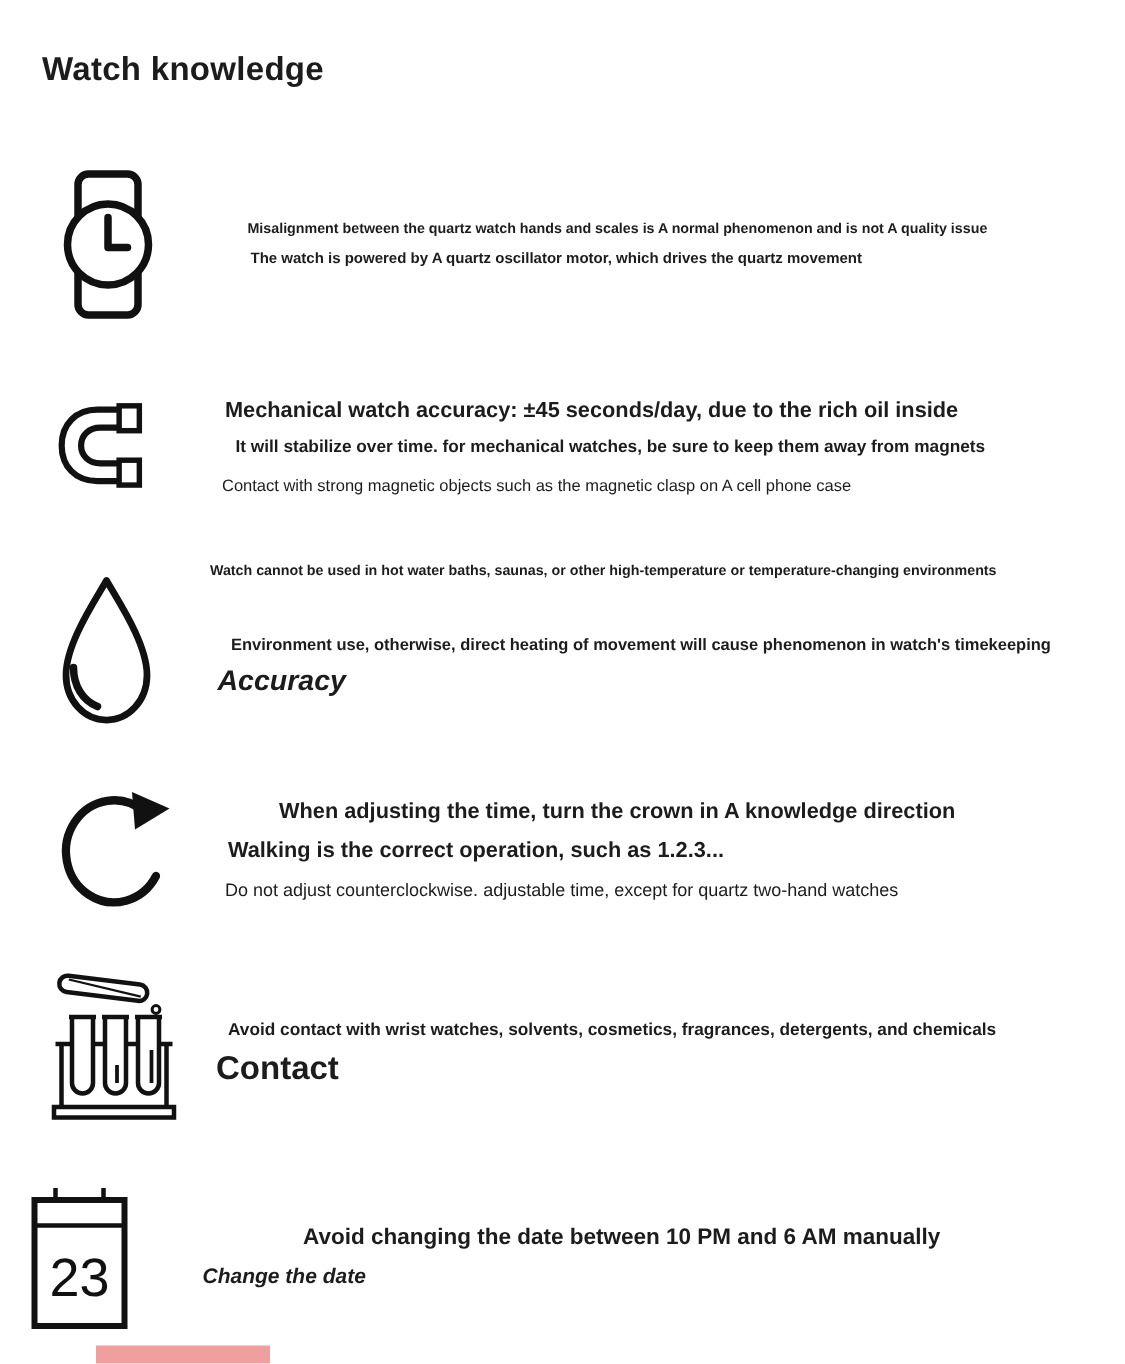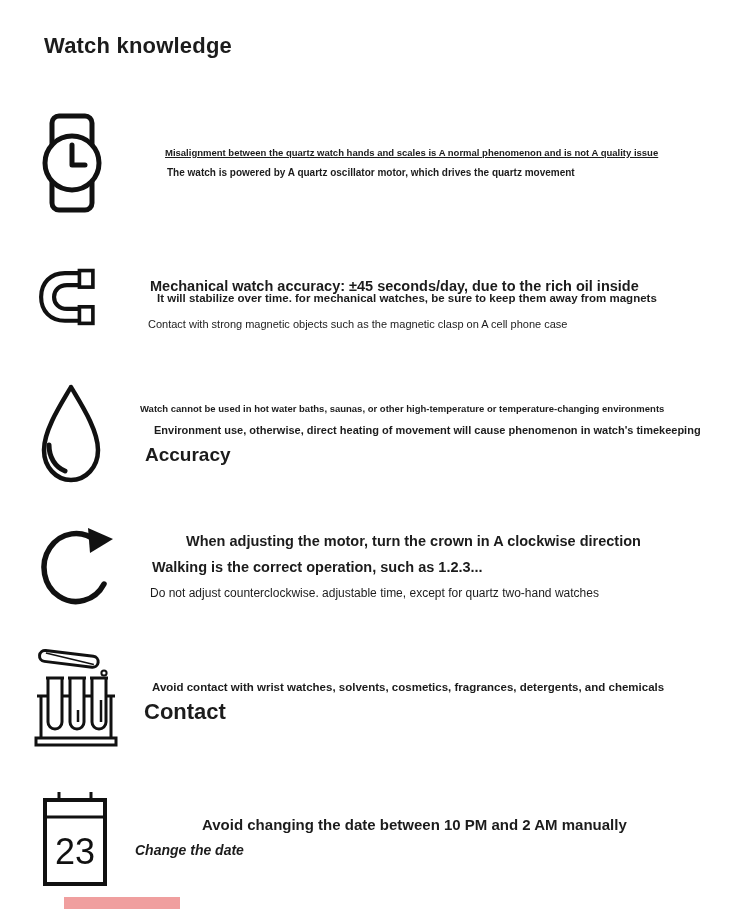--- a/index.html
+++ b/index.html
@@ -12,60 +12,60 @@
   .b{font-weight:700;}
   .r{font-weight:400;}
   .title{font-size:22px;font-weight:700;letter-spacing:.2px;}
   svg{display:block;}
   .icon{position:absolute;}
   .accent-bar{position:absolute;background:#f09f9f;}
 </style>
 </head>
 <body>
 
-<div class="abs title" style="left:44px;top:33px;text-align:center;">Watch knowledge</div>
+<div class="abs title" style="left:28px;top:33px;text-align:center;">Watch knowledge</div>
 
 <div class="icon" style="left:40px;top:113px;">
   <svg width="64" height="100" viewBox="0 0 64 100" fill="none">
     <rect x="12" y="3" width="40" height="94" rx="7" fill="#fff" stroke="#111" stroke-width="5"></rect>
     <circle cx="32" cy="50" r="27" fill="#fff" stroke="#111" stroke-width="5"></circle>
     <path d="M32 32 V52 H45" fill="none" stroke="#111" stroke-width="5" stroke-linecap="round" stroke-linejoin="round"></path>
   </svg>
 </div>
-<div class="abs b" style="left:165px;top:148px;font-size:9.5px;text-decoration:underline;">Misalignment between the quartz watch hands and scales is A normal phenomenon and is not A quality issue</div>
+<div class="abs b" style="left:165px;top:148px;font-size:9.5px;">Misalignment between the quartz watch hands and scales is A normal phenomenon and is not A quality issue</div>
 <div class="abs b" style="left:167px;top:167px;font-size:10px;">The watch is powered by A quartz oscillator motor, which drives the quartz movement</div>
 
 <div class="icon" style="left:38px;top:266px;">
   <svg width="58" height="64" viewBox="0 0 56 56" fill="none">
     <path d="M50 4 H26 C12 4 3 13.5 3 27 C3 40.5 12 50 26 50 H50 V38.5 H28 C20.5 38.5 15.5 33.5 15.5 27 C15.5 20.5 20.5 15.5 28 15.5 H50 Z" fill="#fff" stroke="#111" stroke-width="4"></path>
     <rect x="40" y="1.5" width="13" height="16" fill="#fff" stroke="#111" stroke-width="3.5"></rect>
     <rect x="40" y="36.5" width="13" height="16" fill="#fff" stroke="#111" stroke-width="3.5"></rect>
   </svg>
 </div>
-<div class="abs b" style="left:150px;top:266px;font-size:14.5px;margin-top:12px;">Mechanical watch accuracy: ±45 seconds/day, due to the rich oil inside</div>
+<div class="abs b" style="left:150px;top:266px;font-size:14.5px;">Mechanical watch accuracy: ±45 seconds/day, due to the rich oil inside</div>
 <div class="abs b" style="left:157px;top:292px;font-size:11.5px;">It will stabilize over time. for mechanical watches, be sure to keep them away from magnets</div>
 <div class="abs r" style="left:148px;top:318px;font-size:11px;">Contact with strong magnetic objects such as the magnetic clasp on A cell phone case</div>
 
 <div class="icon" style="left:36px;top:383px;">
   <svg width="70" height="102" viewBox="0 0 70 102" fill="none">
     <path d="M35 4 C27 18 8 46 8 67 C8 84 20 97 35 97 C50 97 62 84 62 67 C62 46 43 18 35 4 Z" fill="#fff" stroke="#111" stroke-width="4.5" stroke-linejoin="round"></path>
     <path d="M13 62 C13 74 19 84 29 88" fill="none" stroke="#111" stroke-width="5" stroke-linecap="round"></path>
   </svg>
 </div>
-<div class="abs b" style="left:140px;top:404px;font-size:9.5px;">Watch cannot be used in hot water baths, saunas, or other high-temperature or temperature-changing environments</div>
+<div class="abs b" style="left:140px;top:376px;font-size:9.5px;">Watch cannot be used in hot water baths, saunas, or other high-temperature or temperature-changing environments</div>
 <div class="abs b" style="left:154px;top:424px;font-size:11px;">Environment use, otherwise, direct heating of movement will cause phenomenon in watch's timekeeping</div>
-<div class="abs b" style="left:145px;top:444px;font-size:19px;">Accuracy</div>
+<div class="abs b" style="left:145px;top:444px;font-size:19px;font-style:italic;">Accuracy</div>
 
 <div class="icon" style="left:36px;top:524px;">
   <svg width="78" height="90" viewBox="0 0 78 90" fill="none">
     <path d="M60 17 A32 34 0 1 0 68 60" fill="none" stroke="#111" stroke-width="5.5" stroke-linecap="round"></path>
     <polygon points="52,4 77,15 54,29" fill="#111"></polygon>
   </svg>
 </div>
-<div class="abs b" style="left:186px;top:533px;font-size:14.5px;">When adjusting the motor, turn the crown in A clockwise direction</div>
+<div class="abs b" style="left:186px;top:533px;font-size:14.5px;">When adjusting the time, turn the crown in A knowledge direction</div>
 <div class="abs b" style="left:152px;top:559px;font-size:14.5px;">Walking is the correct operation, such as 1.2.3...</div>
 <div class="abs r" style="left:150px;top:587px;font-size:12px;">Do not adjust counterclockwise. adjustable time, except for quartz two-hand watches</div>
 
 <div class="icon" style="left:34px;top:648px;">
   <svg width="84" height="100" viewBox="0 0 84 100" fill="none">
     <g transform="rotate(7 40 14)">
       <rect x="5" y="6" width="59" height="11" rx="5.5" fill="#fff" stroke="#111" stroke-width="3"></rect>
       <line x1="11" y1="8.5" x2="60" y2="14" stroke="#111" stroke-width="1.5"></line>
     </g>
     <circle cx="70" cy="25" r="2.6" fill="#fff" stroke="#111" stroke-width="2"></circle>
@@ -79,25 +79,25 @@
     <path d="M58 30 V74 A7 7 0 0 0 72 74 V30" fill="#fff" stroke="#111" stroke-width="3"></path>
     <line x1="56" y1="30" x2="74" y2="30" stroke="#111" stroke-width="3"></line>
     <line x1="44" y1="62" x2="44" y2="74" stroke="#111" stroke-width="2.5"></line>
     <line x1="67" y1="52" x2="67" y2="74" stroke="#111" stroke-width="2.5"></line>
     <rect x="2" y="90" width="80" height="7" fill="#fff" stroke="#111" stroke-width="3"></rect>
   </svg>
 </div>
 <div class="abs b" style="left:152px;top:681px;font-size:11.5px;">Avoid contact with wrist watches, solvents, cosmetics, fragrances, detergents, and chemicals</div>
 <div class="abs b" style="left:144px;top:699px;font-size:22px;text-align:right;">Contact</div>
 
-<div class="icon" style="left:42px;top:790px;">
+<div class="icon" style="left:20px;top:790px;">
   <svg width="66" height="97" viewBox="0 0 66 97" fill="none">
     <line x1="17" y1="2" x2="17" y2="18" stroke="#111" stroke-width="3"></line>
     <line x1="49" y1="2" x2="49" y2="18" stroke="#111" stroke-width="3"></line>
     <rect x="3" y="10" width="60" height="84" fill="#fff" stroke="#111" stroke-width="4"></rect>
     <line x1="3" y1="27" x2="63" y2="27" stroke="#111" stroke-width="3"></line>
     <text x="33" y="74" text-anchor="middle" font-size="36" font-family="Liberation Sans, sans-serif" fill="#111">23</text>
   </svg>
 </div>
-<div class="abs b" style="left:202px;top:816px;font-size:15px;">Avoid changing the date between 10 PM and 2 AM manually</div>
+<div class="abs b" style="left:202px;top:816px;font-size:15px;">Avoid changing the date between 10 PM and 6 AM manually</div>
 <div class="abs b" style="left:135px;top:842px;font-size:14px;font-style:italic;">Change the date</div>
 
 <div class="accent-bar" style="left:64px;top:897px;width:116px;height:12px;"></div>
 
 </body></html>

